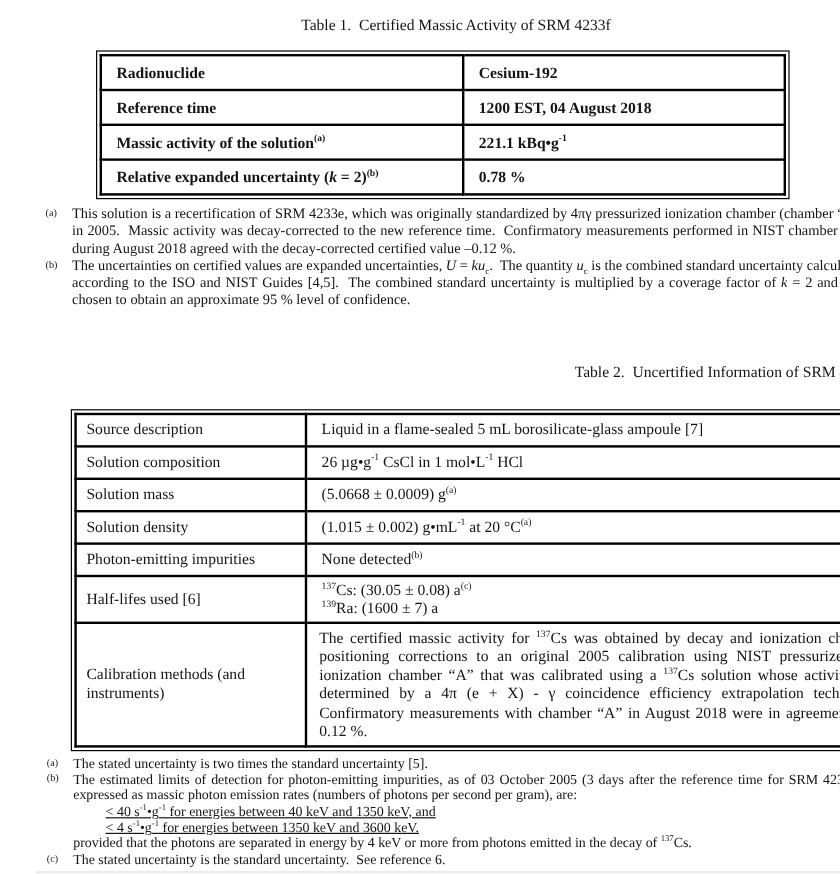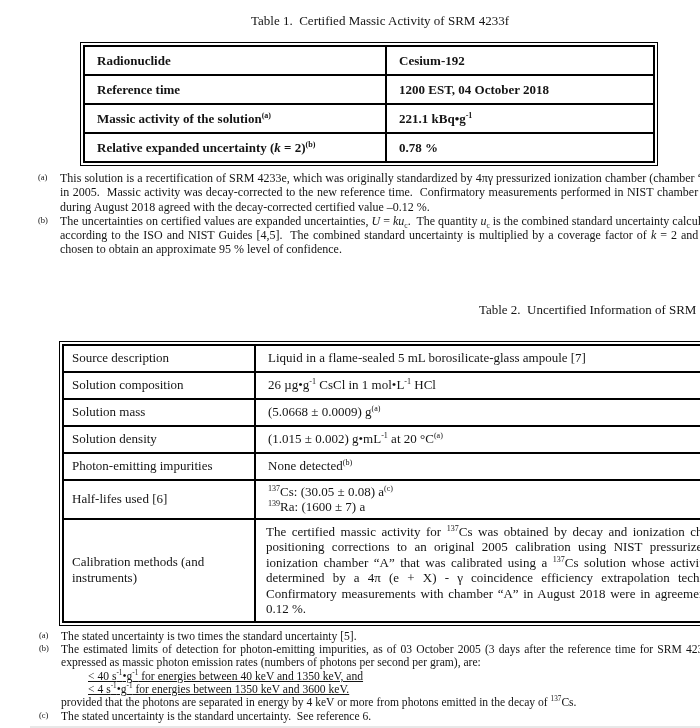--- a/index.html
+++ b/index.html
@@ -47,21 +47,21 @@
 
   <div class="twrap t1wrap">
     <table class="t1">
       <tbody>
         <tr>
           <td class="c1">Radionuclide</td>
           <td class="c2">Cesium-192</td>
         </tr>
         <tr>
           <td class="c1">Reference time</td>
-          <td class="c2">1200 EST, 04 October 2018</td>
+          <td class="c2">1200 EST, 04 August 2018</td>
         </tr>
         <tr>
           <td class="c1">Massic activity of the solution<sup>(a)</sup></td>
           <td class="c2">221.1 kBq•g<sup>-1</sup></td>
         </tr>
         <tr>
           <td class="c1">Relative expanded uncertainty (<i>k</i> = 2)<sup>(b)</sup></td>
           <td class="c2">0.78 %</td>
         </tr>
       </tbody>

